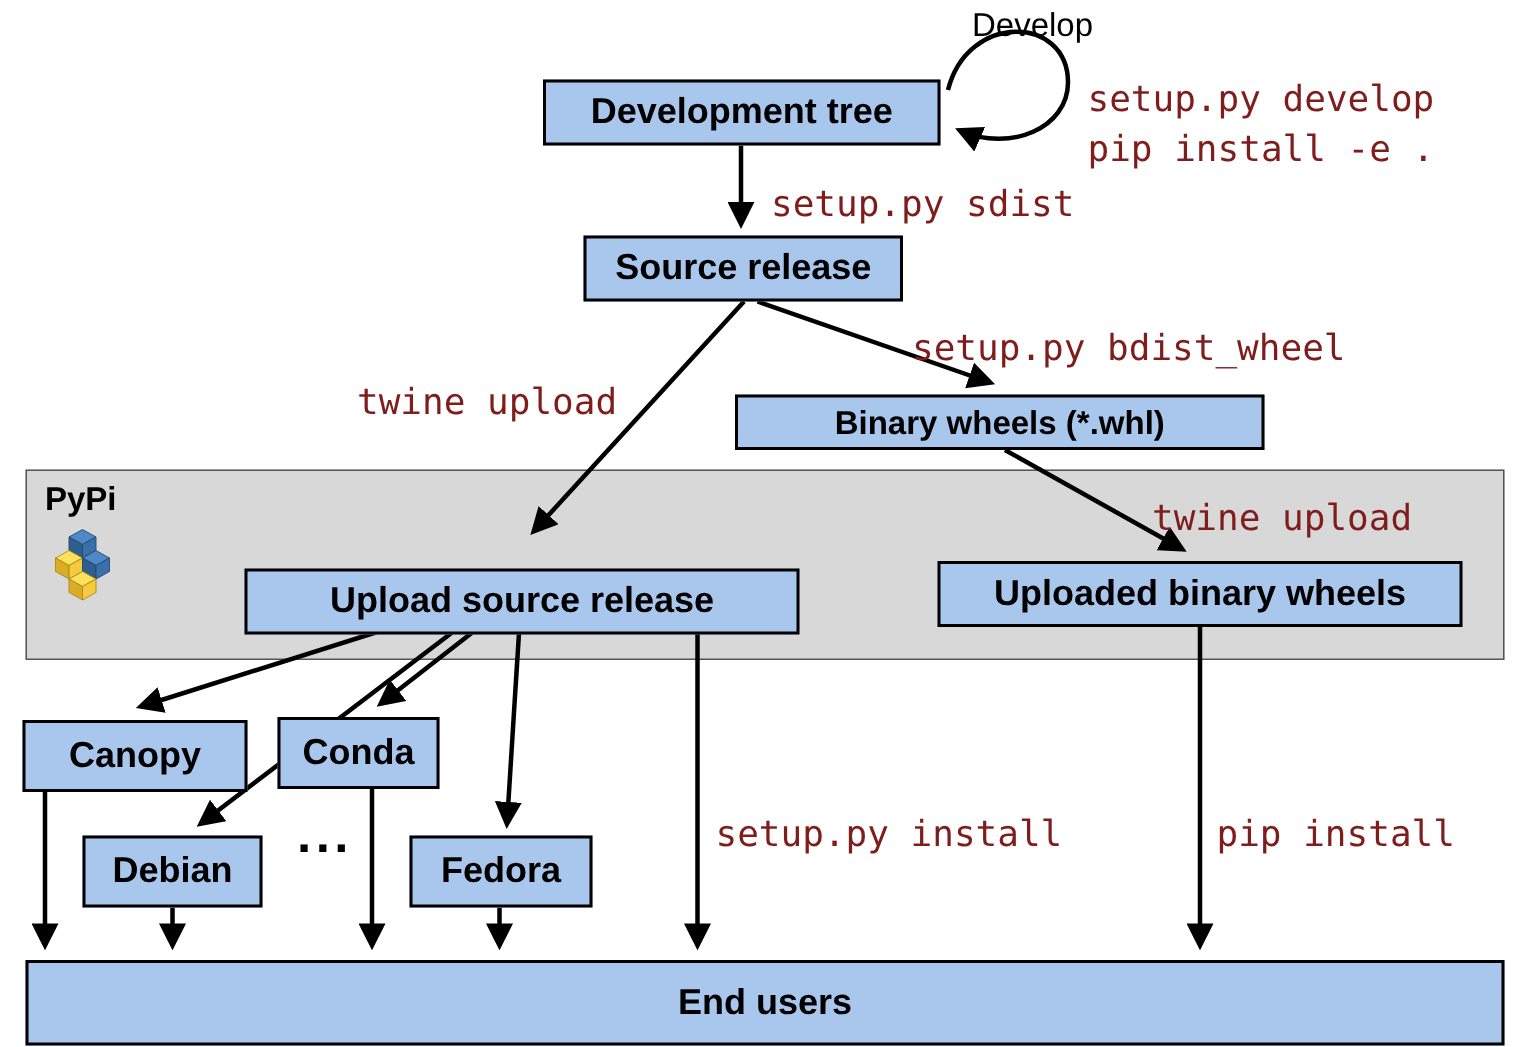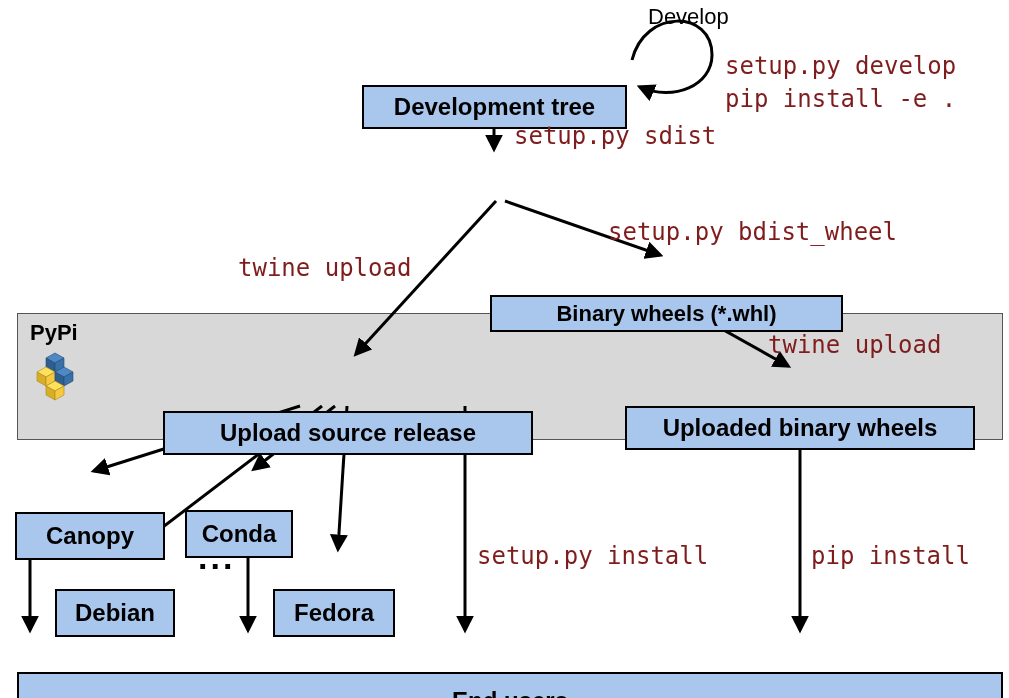--- a/index.html
+++ b/index.html
@@ -15,21 +15,21 @@
     position:absolute;box-sizing:border-box;z-index:1;
     background:var(--band-fill,#d8d8d8);
     border:1px solid #555;
   }
   .box{
     position:absolute;box-sizing:border-box;z-index:3;
     background:var(--node-fill,#a9c6ec);
     border:2px solid #000;
     display:flex;align-items:center;justify-content:center;
     font:bold 24px "Liberation Sans",sans-serif;
-    color:#000;margin-top:32px;
+    color:#000;
   }
   .code{
     position:absolute;z-index:4;
     font:24px "DejaVu Sans Mono",monospace;
     color:#7f1d1d;white-space:pre;line-height:33px;
   }
   .sans{
     position:absolute;z-index:4;
     font:22px "Liberation Sans",sans-serif;color:#000;text-align:center;
   }
@@ -76,20 +76,21 @@
       <line x1="115" y1="605" x2="115" y2="630" marker-end="url(#arrow)"></line>
       <line x1="248" y1="526" x2="248" y2="630" marker-end="url(#arrow)"></line>
       <line x1="333" y1="605" x2="333" y2="630" marker-end="url(#arrow)"></line>
 
       <line x1="800" y1="418" x2="800" y2="630" marker-end="url(#arrow)"></line>
     </g>
   </svg>
 
   <div class="box" style="left:362px;top:53px;width:265px;height:44px;">Development tree</div>
 
+  <div class="box" style="left:389px;top:157px;width:213px;height:44px;">Source release</div>
 
   <div class="box" style="left:490px;top:263px;width:353px;height:37px;font-size:22px;">Binary wheels (*.whl)</div>
 
   <div class="box" style="left:163px;top:379px;width:370px;height:44px;">Upload source release</div>
 
   <div class="box" style="left:625px;top:374px;width:350px;height:44px;">Uploaded binary wheels</div>
 
   <div class="box" style="left:15px;top:480px;width:150px;height:48px;">Canopy</div>
 
   <div class="box" style="left:185px;top:478px;width:108px;height:48px;">Conda</div>

